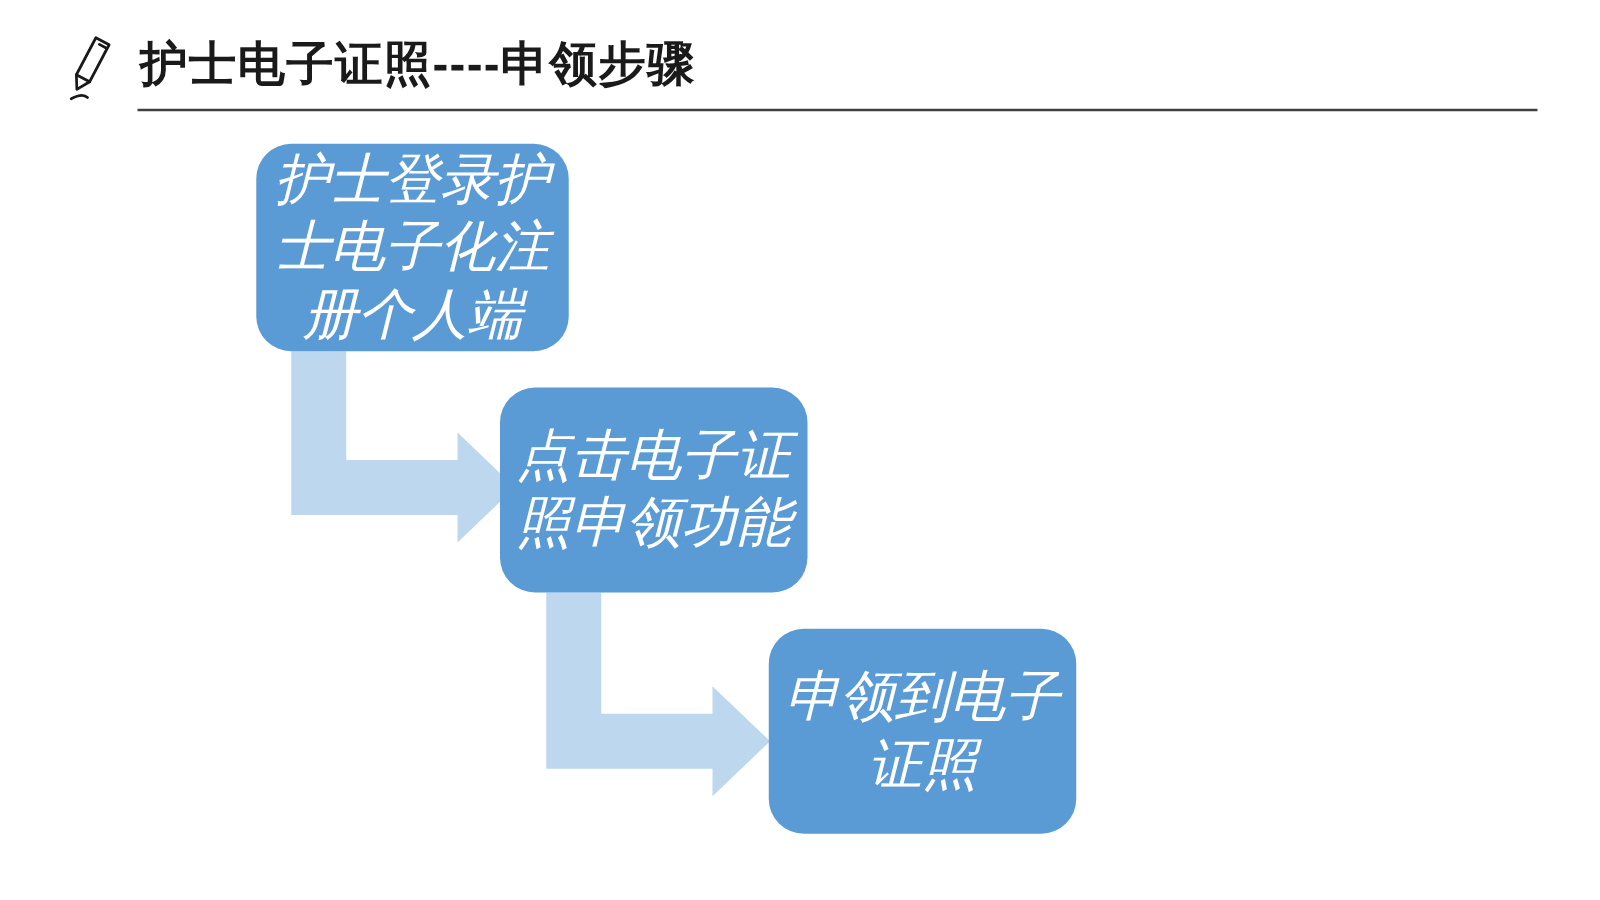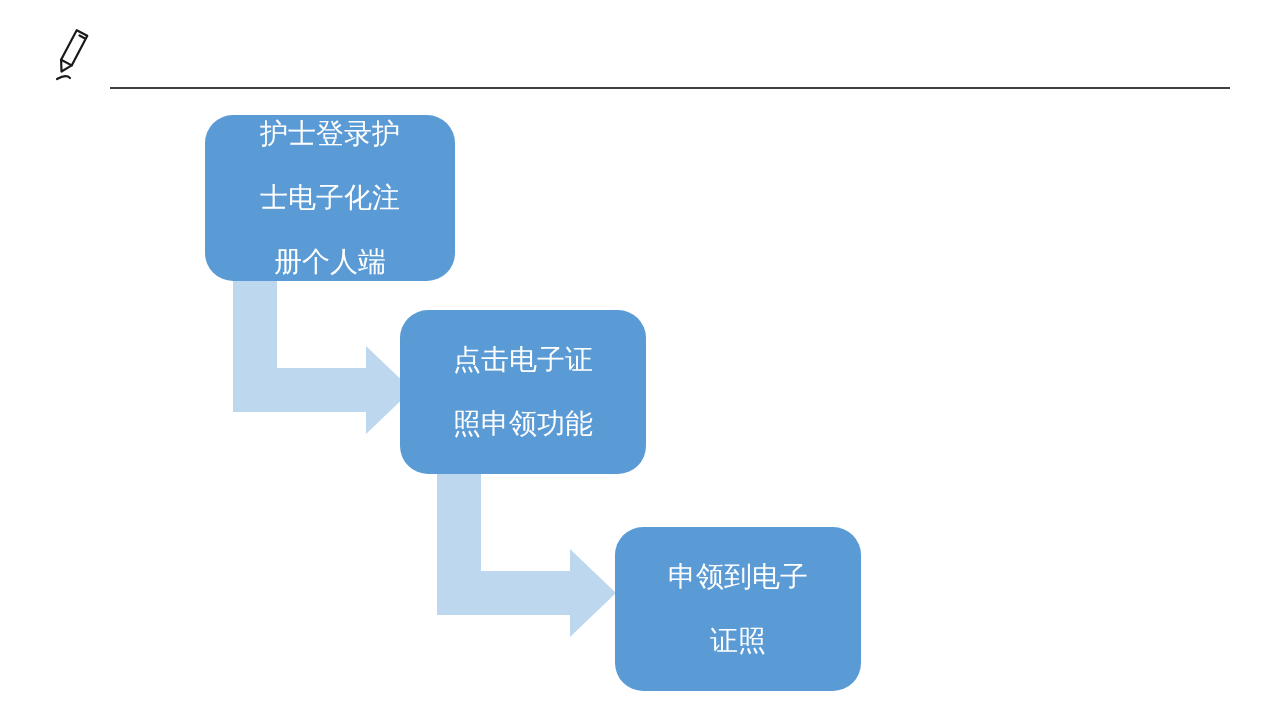--- a/index.html
+++ b/index.html
@@ -64,42 +64,44 @@
     position: absolute;
     border-radius: 28px;
     background: var(--color-box, #5B9BD5);
     color: var(--color-boxtext, #ffffff);
     display: flex;
     align-items: center;
     justify-content: center;
     text-align: center;
   }
   .stepbox .label {
-    font-size: 28px;
-    line-height: 64px;
+    font-size: 44px;
+    line-height: 54px;
     white-space: pre-line;
+    font-style: italic;
   }
   .box-1 { left: 205px; top: 115px; width: 250px; height: 166px; }
   .box-2 { left: 400px; top: 310px; width: 246px; height: 164px; }
-  .box-3 { left: 615px; top: 527px; width: 246px; height: 164px; }
+  .box-3 { left: 615px; top: 503px; width: 246px; height: 164px; }
 </style>
 </head>
 <body>
 
 <div class="slide">
 
   <span class="header-icon">
     <svg viewBox="0 0 46 64" width="46" height="64" fill="none" stroke="#1a1a1a" stroke-width="2.2" stroke-linejoin="round" stroke-linecap="round">
       <path d="M24.7 6.2 L35.3 11.8 L19.7 41.4 L9.5 47.5 L9.1 35.8 Z"></path>
       <path d="M9.1 35.8 L19.7 41.4"></path>
       <path d="M27.5 11.5 L32.5 14.2"></path>
       <path d="M5 55 Q14 50 18 54"></path>
     </svg>
   </span>
 
+  <h1 class="slide-title">护士电子证照----申领步骤</h1>
 
   <div class="title-rule"></div>
 
   <div class="diagram">
 
     <svg class="arrows-svg" viewBox="0 0 1280 720" xmlns="http://www.w3.org/2000/svg">
       <polygon points="233,281 277,281 277,368 366,368 366,346 412,390 366,434 366,412 233,412"></polygon>
       <polygon points="437,474 481,474 481,571 570,571 570,549 616,593 570,637 570,615 437,615"></polygon>
     </svg>
 

